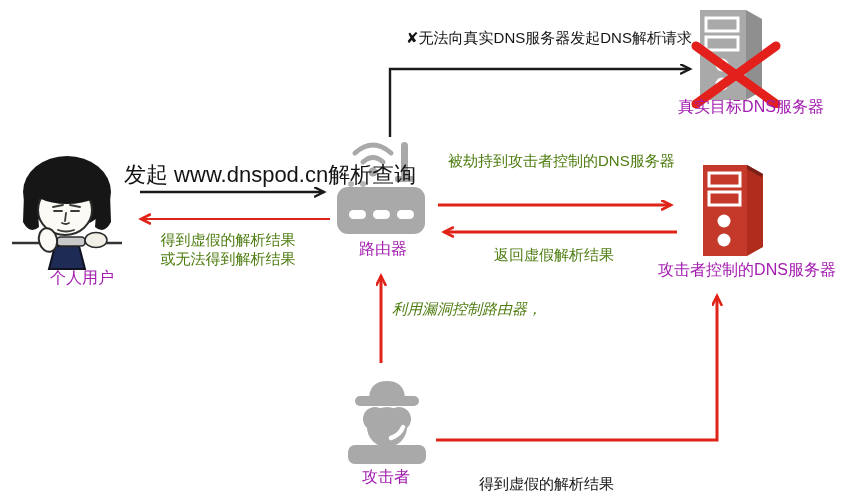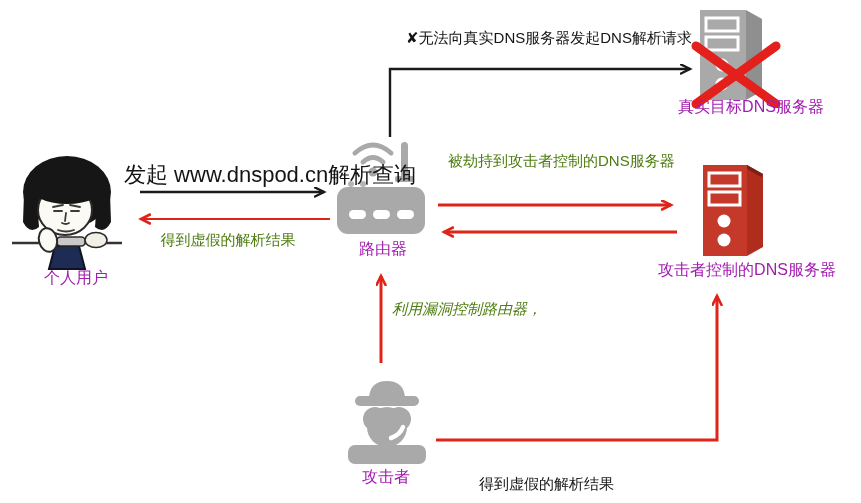--- a/index.html
+++ b/index.html
@@ -122,36 +122,38 @@
         <path d="M56,63 L55,71"></path>
           <path d="M52,73 Q56,75 59,73"></path>
         <path d="M48,80 Q56,83 64,80"></path>
       </g>
       <rect x="47" y="87" width="28" height="9" rx="3.5" fill="#c9c9c9" stroke="#2a2a2a" stroke-width="1.5"></rect>
       <ellipse cx="86" cy="90" rx="11" ry="7.5" fill="#f2efe6" stroke="#2a2a2a" stroke-width="1.5"></ellipse>
       <ellipse cx="38" cy="90" rx="9" ry="12" fill="#fbfaf4" stroke="#2a2a2a" stroke-width="2" transform="rotate(-14 38 90)"></ellipse>
     </svg>
   </div>
 
-  <div class="lbl node-label" style="left:30px;top:268px;width:92px;">个人用户</div>
+  <div class="lbl node-label" style="left:36px;top:268px;width:92px;">个人用户</div>
   <div class="lbl node-label" style="left:340px;top:239px;width:86px;">路由器</div>
   <div class="lbl node-label" style="left:655px;top:97px;width:192px;">真实目标DNS服务器</div>
   <div class="lbl node-label" style="left:648px;top:260px;width:198px;">攻击者控制的DNS服务器</div>
   <div class="lbl node-label" style="left:343px;top:467px;width:86px;">攻击者</div>
 
   <div class="lbl ann-black" style="left:406px;top:29px;">✘无法向真实DNS服务器发起DNS解析请求</div>
 
   <div class="lbl ann-black" style="left:124px;top:160px;font-size:22px;">发起 www.dnspod.cn解析查询</div>
 
   <div class="lbl ann-red two-line" style="left:150px;top:230px;width:156px;text-align:center;line-height:19px;">
     <span>得到虚假的解析结果</span><br>
+    <span>或无法得到解析结果</span>
   </div>
 
   <div class="lbl ann-red" style="left:448px;top:152px;">被劫持到攻击者控制的DNS服务器</div>
 
+  <div class="lbl ann-red" style="left:494px;top:246px;">返回虚假解析结果</div>
 
   <div class="lbl ann-red two-line" style="left:392px;top:298px;font-style:italic;">
     <span>利用漏洞控制路由器，</span><br>
   </div>
 
   <div class="lbl ann-black two-line" style="left:479px;top:451px;">
     <br>
     <span>得到虚假的解析结果</span>
   </div>
 

